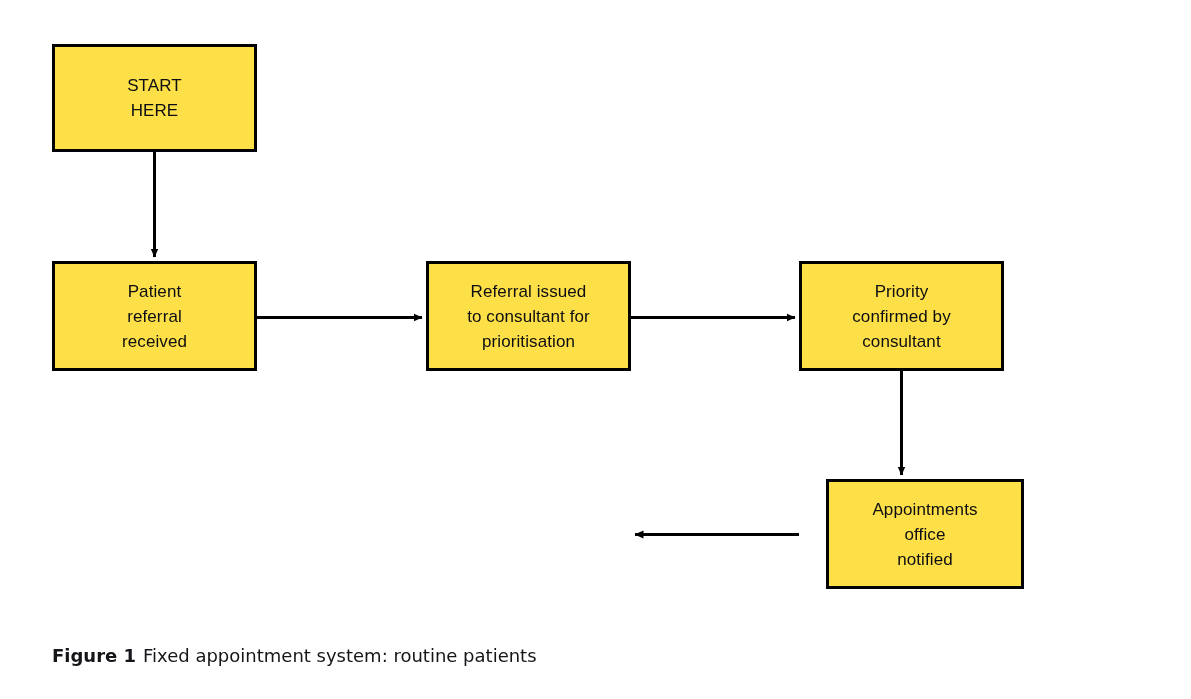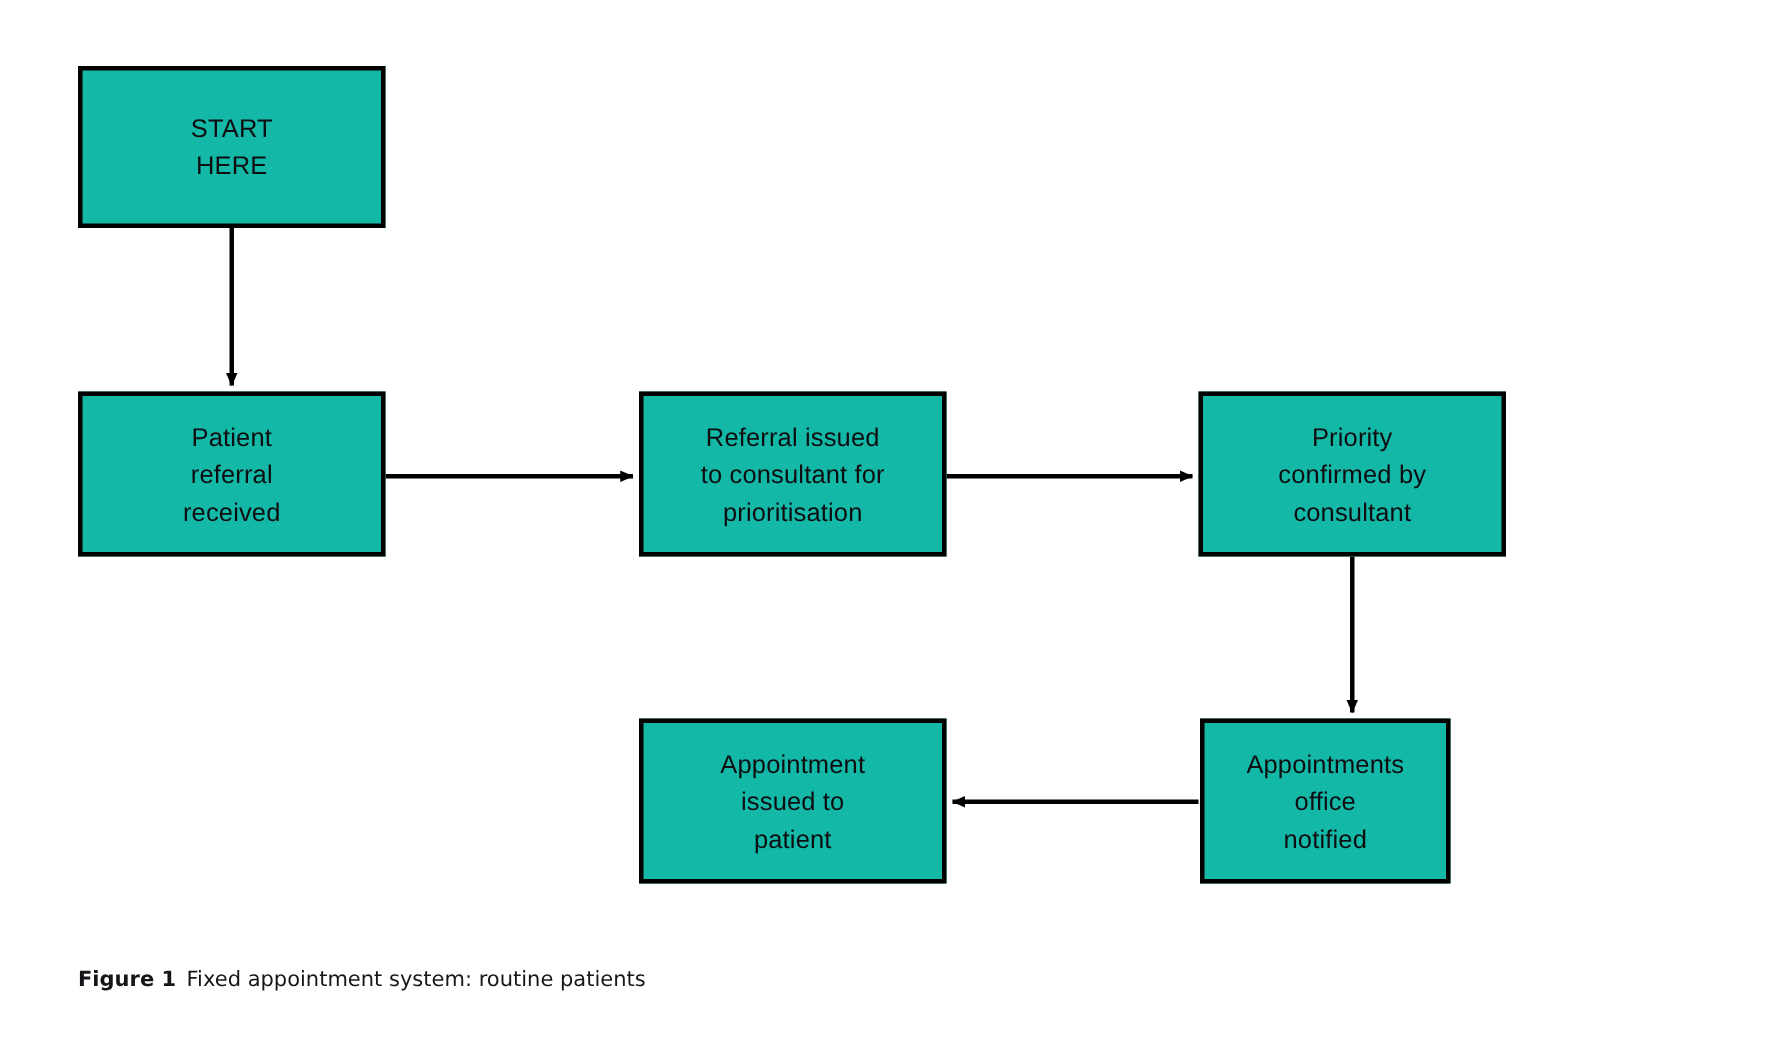--- a/index.html
+++ b/index.html
@@ -20,60 +20,60 @@
     left: 0;
     top: 0;
     width: 1191px;
     height: 699px;
   }
 
   .node-box {
     position: absolute;
     box-sizing: border-box;
     border: 3px solid #000000;
-    background: #14b8a6;
+    background: #fde047;
     display: flex;
     align-items: center;
     justify-content: center;
     text-align: center;
   }
   .node-label {
     font-family: "Liberation Sans", sans-serif;
     font-size: 17px;
     line-height: 25px;
     color: #0d0d12;
     white-space: pre-line;
     letter-spacing: 0.1px;
   }
 
   
   #node-start        { left: 52px;  top: 44px;  width: 205px; height: 108px; }
   #node-referral-received { left: 52px;  top: 261px; width: 205px; height: 110px; }
   #node-referral-issued   { left: 426px; top: 261px; width: 205px; height: 110px; }
   #node-priority-confirmed{ left: 799px; top: 261px; width: 205px; height: 110px; }
-  #node-office-notified   { left: 800px; top: 479px; width: 167px; height: 110px; }
+  #node-office-notified   { left: 826px; top: 479px; width: 198px; height: 110px; }
   #node-appointment-issued{ left: 426px; top: 479px; width: 205px; height: 110px; }
 
   
   #connector-layer {
     position: absolute;
     left: 0;
     top: 0;
     width: 1191px;
     height: 699px;
     pointer-events: none;
   }
 
   
   #figure-caption {
     position: absolute;
     left: 52px;
     top: 645px;
     font-family: "DejaVu Sans", sans-serif;
-    font-size: 14px;
+    font-size: 18px;
     color: #16161a;
     white-space: nowrap;
   }
   #caption-figure-number {
     font-weight: bold;
   }
   #caption-figure-title {
     font-weight: normal;
     margin-left: 7px;
   }
@@ -129,23 +129,18 @@
 to consultant for
 prioritisation</span>
   </div>
 
   <div class="node-box" id="node-office-notified">
     <span class="node-label">Appointments
 office
 notified</span>
   </div>
 
-  <div class="node-box" id="node-appointment-issued">
-    <span class="node-label">Appointment
-issued to
-patient</span>
-  </div>
 
   <div id="figure-caption">
     <span id="caption-figure-number">Figure 1</span><span id="caption-figure-title">Fixed appointment system: routine patients</span>
   </div>
 
 </div>
 
 </body></html>

